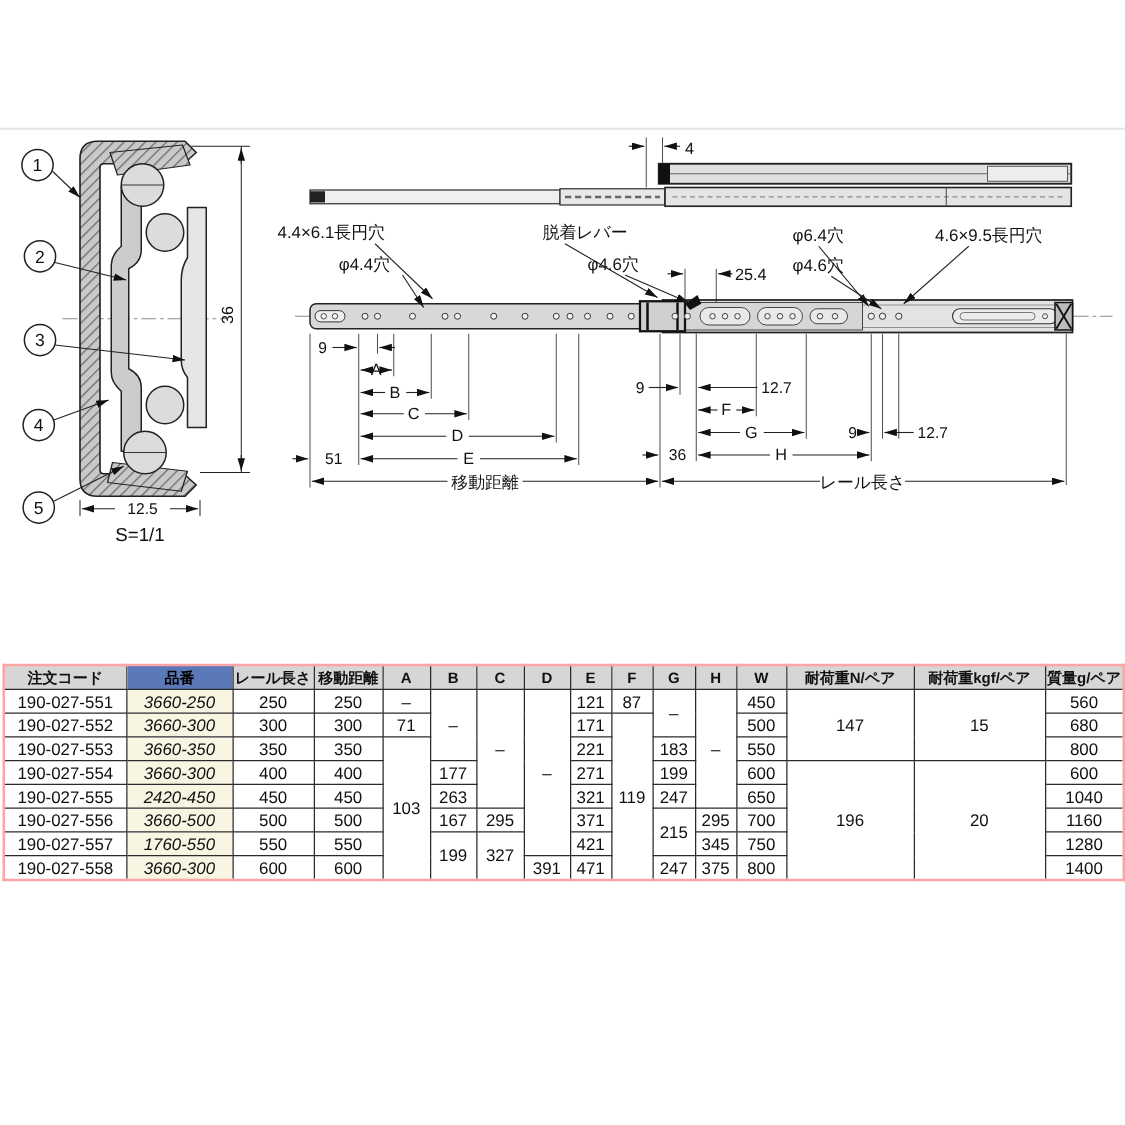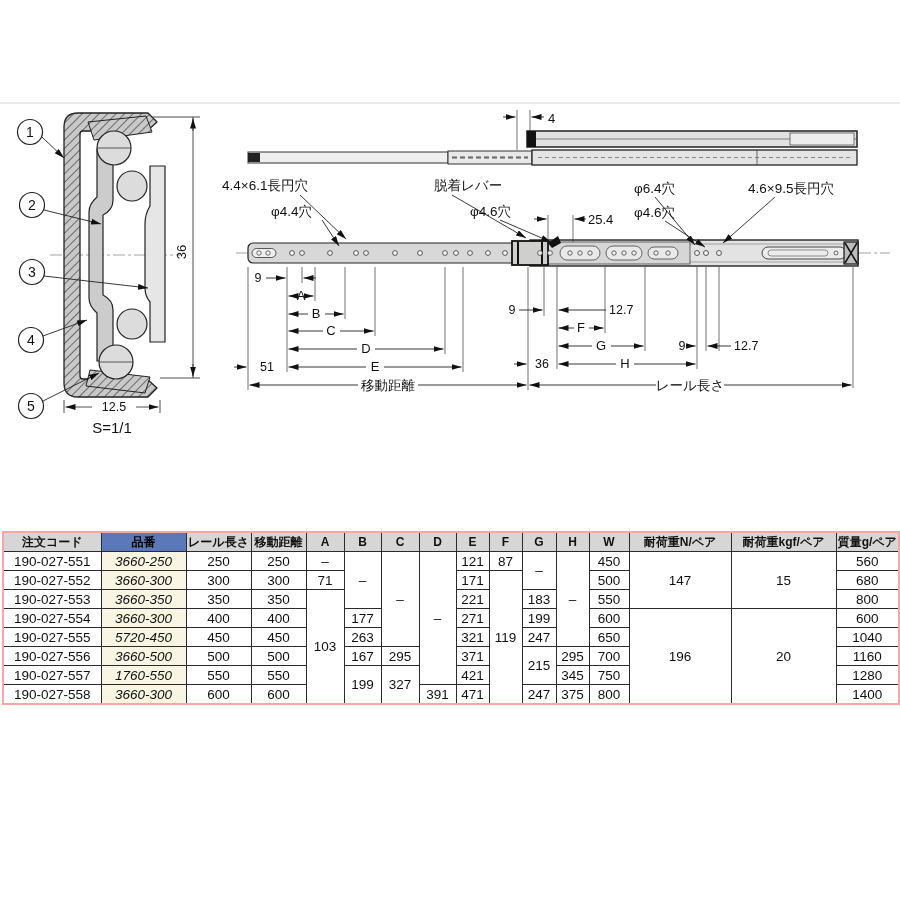--- a/index.html
+++ b/index.html
@@ -351,21 +351,21 @@
       <td>177</td>
       <td>271</td>
       <td>199</td>
       <td>600</td>
       <td rowspan="5">196</td>
       <td rowspan="5">20</td>
       <td>600</td>
     </tr>
     <tr>
       <td>190-027-555</td>
-      <td class="part">5720-450</td>
+      <td class="part">2420-450</td>
       <td>450</td>
       <td>450</td>
       <td>263</td>
       <td>321</td>
       <td>247</td>
       <td>650</td>
       <td>1040</td>
     </tr>
     <tr>
       <td>190-027-556</td>

